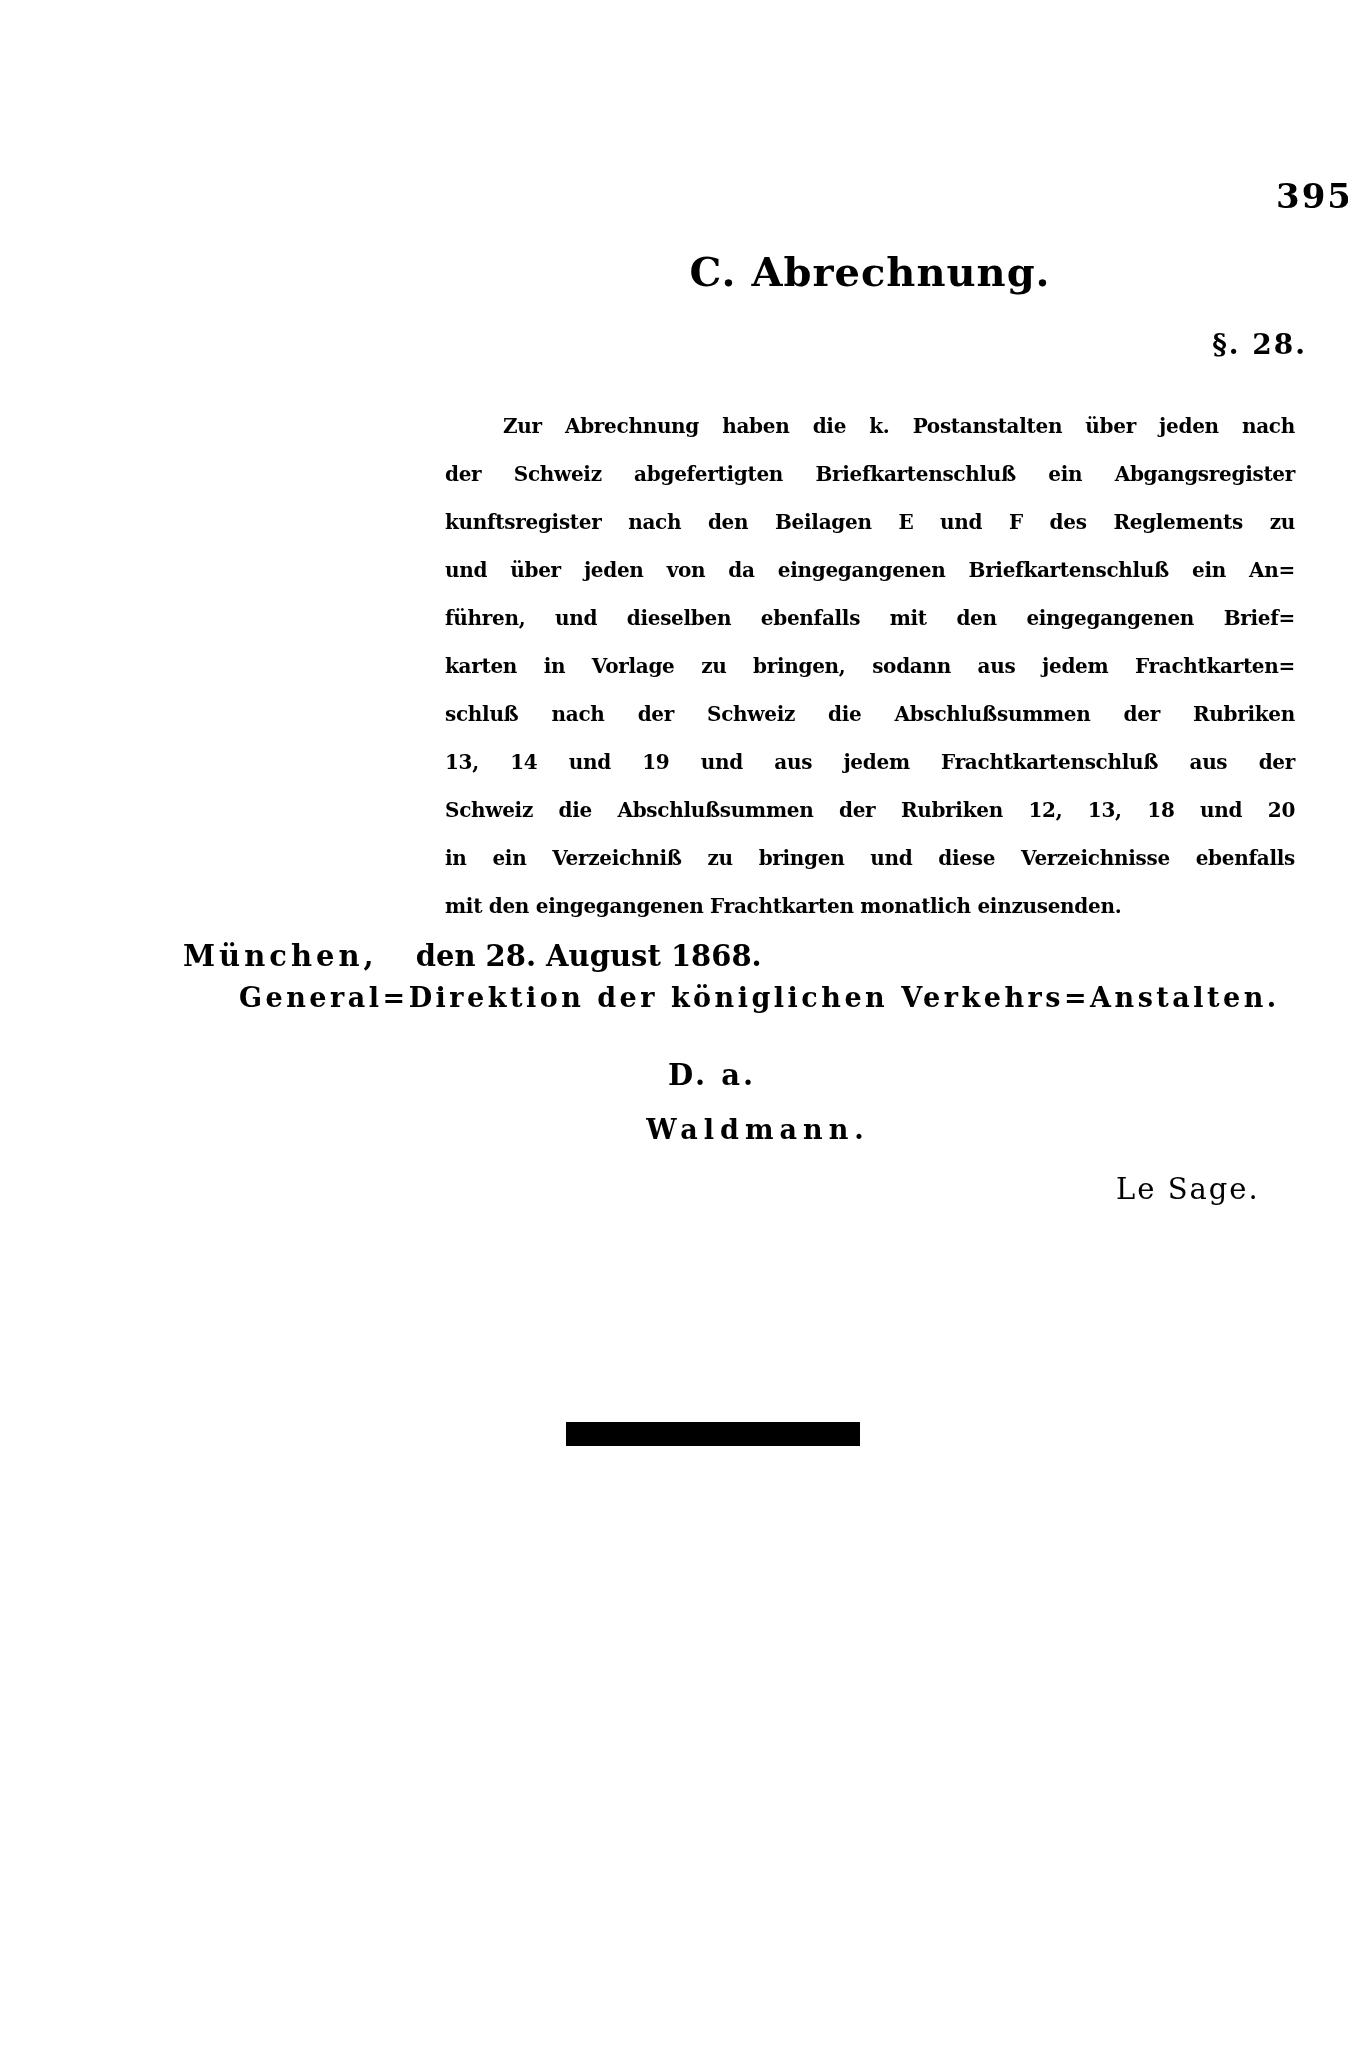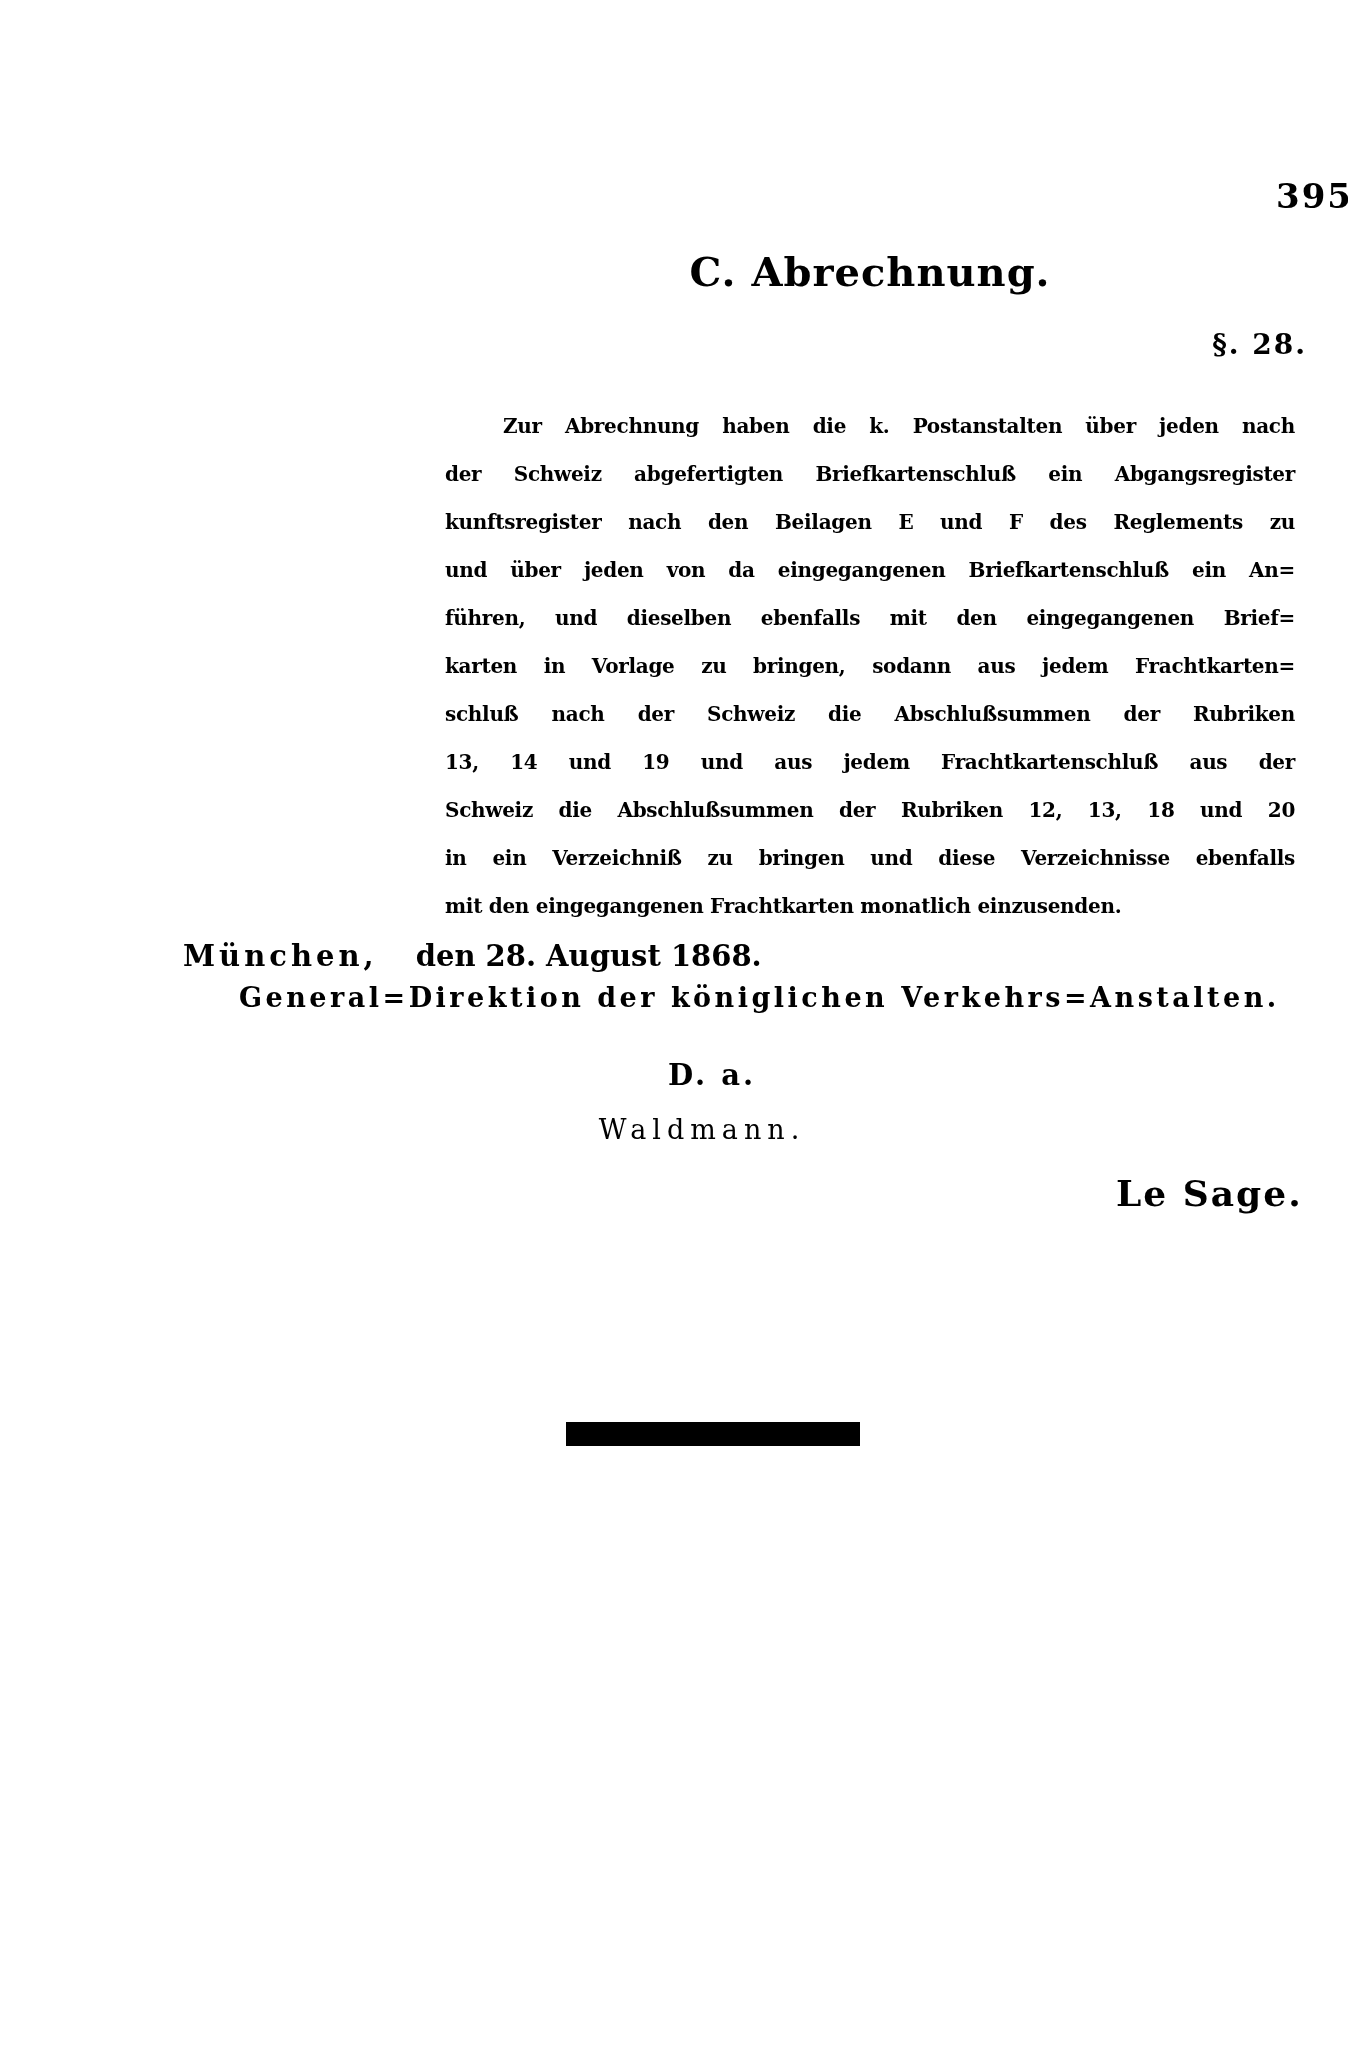--- a/index.html
+++ b/index.html
@@ -22,25 +22,25 @@
   .jline.last { text-align-last:left; }
 
   .dateline { position:absolute; top:903px; left:135px; font-size:29px; font-weight:bold;text-align:right; }
   .dateline .city { letter-spacing:4px; margin-right:14px; }
 
   .signature-org { position:absolute; top:946px; left:203px; font-size:27px; font-weight:bold; letter-spacing:3.5px; }
 
   .signature-da { position:absolute; top:1022px; left:688px; transform:translateX(-50%);
                   font-size:29px; font-weight:600; letter-spacing:3px; }
 
-  .signature-name1 { position:absolute; top:1078px; left:678px; transform:translateX(-50%);
-                     font-size:27px; font-weight:normal; letter-spacing:6px; }
+  .signature-name1 { position:absolute; top:1078px; left:734px; transform:translateX(-50%);
+                     font-size:27px; font-weight:bold; letter-spacing:6px; }
 
   .signature-name2 { position:absolute; top:1136px; left:1080px;
-                     font-size:36px; font-weight:bold; letter-spacing:2px; }
+                     font-size:29px; font-weight:normal; letter-spacing:2px; }
 
   .separator-rule { position:absolute; top:1398px; left:542px; width:294px; height:3px;
                     background:var(--ink); }
 </style>
 </head>
 <body>
 
 <div class="page">
 
   <div class="page-number">395</div>

